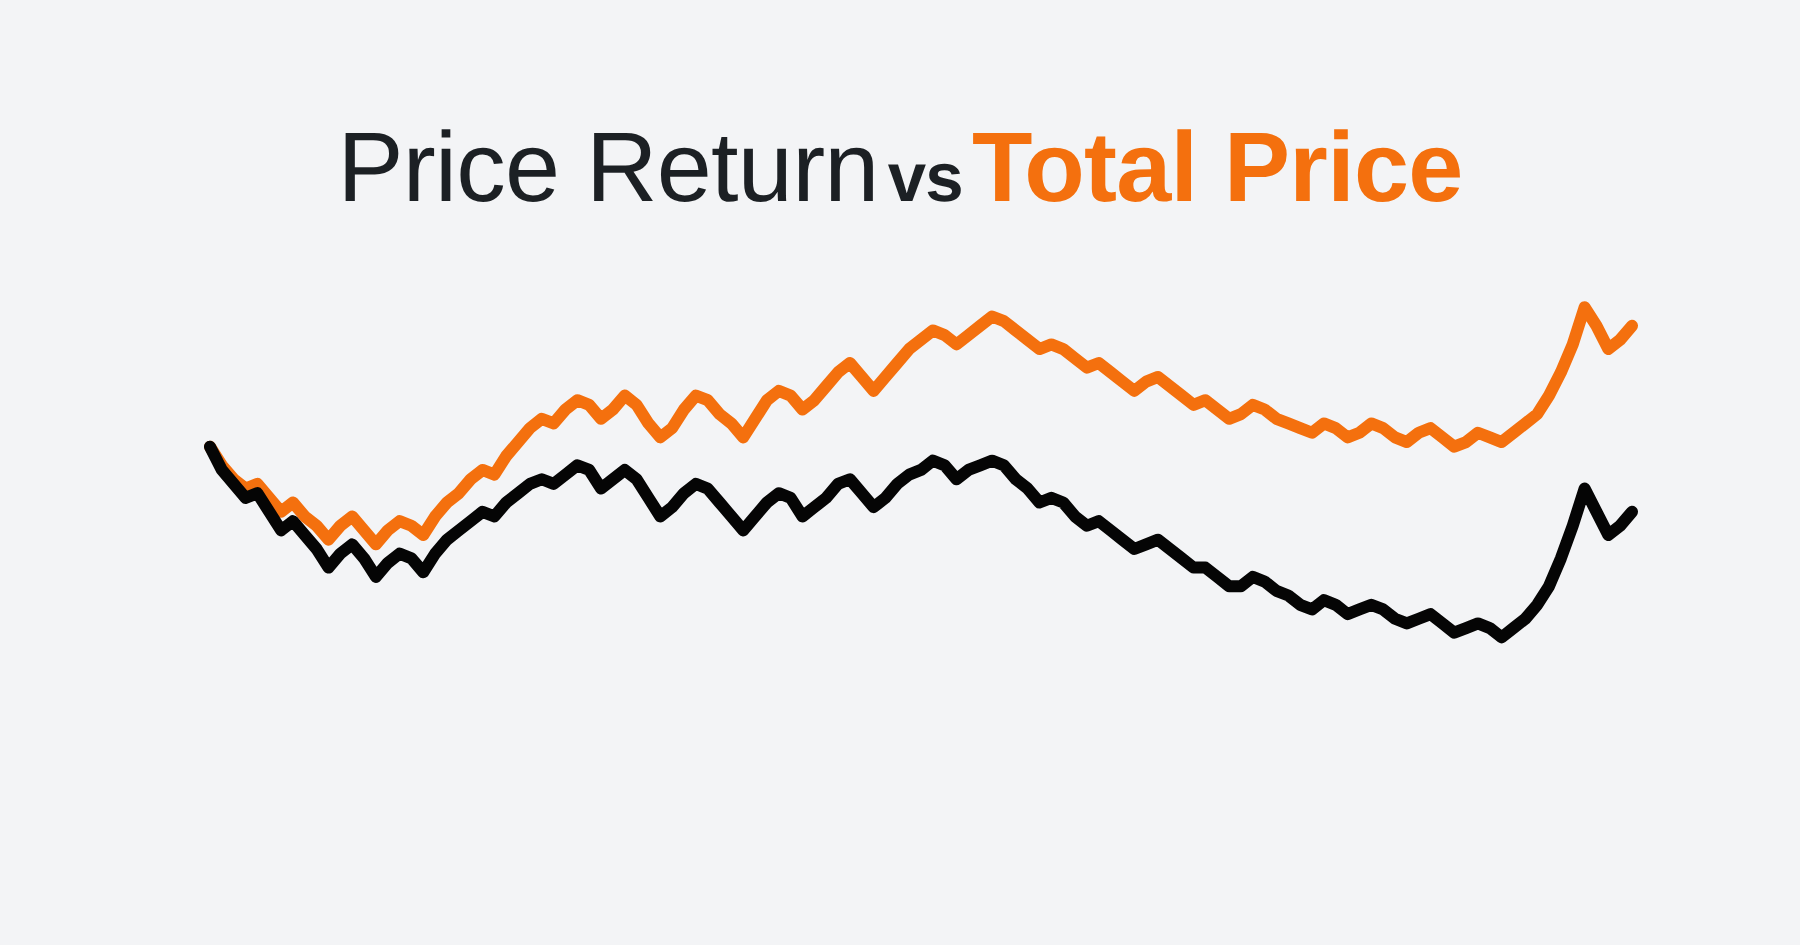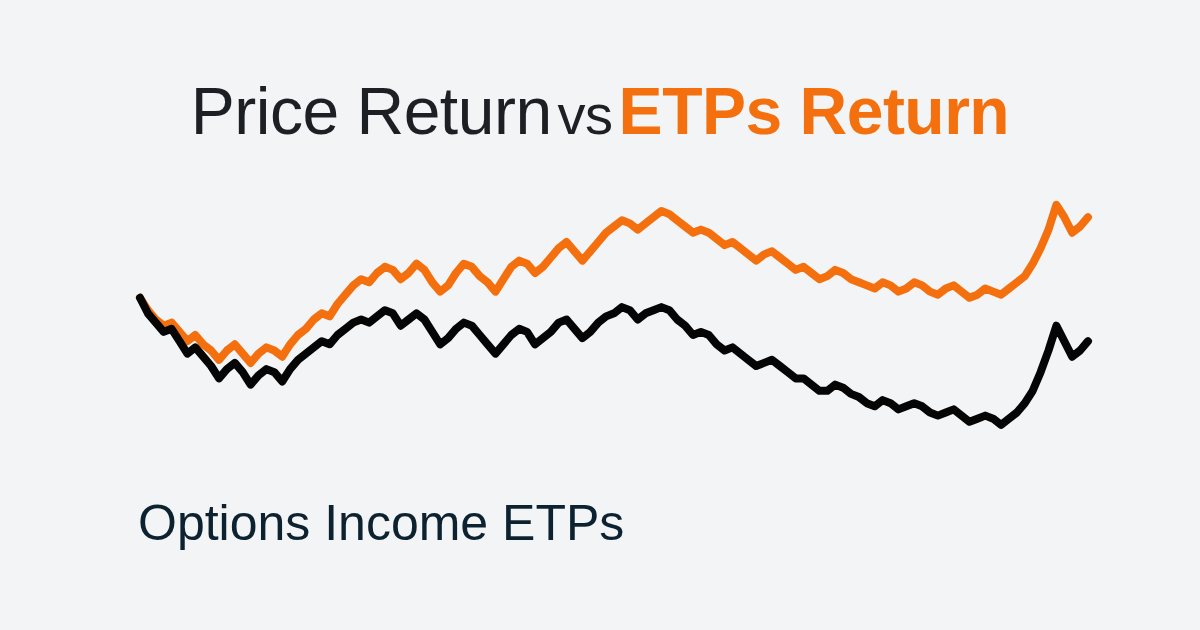--- a/index.html
+++ b/index.html
@@ -35,23 +35,23 @@
     display: inline-block;
     font-size: 66px;
     line-height: 78px;
     letter-spacing: -0.5px;
   }
   .t-price {
     font-weight: 400;
     color: #1c2024;
   }
   .t-vs {
-    font-weight: 400;
+    font-weight: 700;
     color: #1c2024;
-    font-size: 56px;
+    font-size: 46px;
     padding: 0 6px;
   }
   .t-total {
     font-weight: 700;
     color: #f4700e;
   }
 
   
   .chart-wrap {
     position: absolute;
@@ -82,28 +82,25 @@
     white-space: nowrap;
   }
 </style>
 </head>
 <body style="background: rgb(243, 244, 246);">
 
 <div class="poster" style="background: rgb(243, 244, 246);">
 
   <div class="title-block">
     <span class="title-line">
-      <span class="t-price" style="color: rgb(28, 32, 36);">Price Return</span><span class="t-vs" style="color: rgb(28, 32, 36);">vs</span><span class="t-total" style="color: rgb(244, 112, 14);">ETPs Return</span>
+      <span class="t-price" style="color: rgb(28, 32, 36);">Price Return</span><span class="t-vs" style="color: rgb(28, 32, 36);">vs</span><span class="t-total" style="color: rgb(244, 112, 14);">Total Price</span>
     </span>
   </div>
 
   <div class="chart-wrap">
     <svg class="chart-svg" id="chart-svg" viewBox="0 0 1200 330" preserveAspectRatio="none">
       <polyline id="series-total-return" class="series-line" fill="none" stroke="#f4700e" stroke-width="8" stroke-linecap="round" stroke-linejoin="round" points="140.00,127.80 147.90,140.20 155.80,149.50 163.70,155.70 171.60,152.60 179.50,161.90 187.40,171.20 195.30,165.00 203.20,174.30 211.10,180.50 219.00,189.80 226.90,180.50 234.80,174.30 242.70,183.60 250.60,192.90 258.50,183.60 266.40,177.40 274.30,180.50 282.20,186.70 290.10,174.30 298.00,165.00 305.90,158.80 313.80,149.50 321.70,143.30 329.60,146.40 337.50,134.00 345.40,124.70 353.30,115.40 361.20,109.20 369.10,112.30 377.00,103.00 384.90,96.80 392.80,99.90 400.70,109.20 408.60,103.00 416.50,93.70 424.40,99.90 432.30,112.30 440.20,121.60 448.10,115.40 456.00,103.00 463.90,93.70 471.80,96.80 479.70,106.10 487.60,112.30 495.50,121.60 503.40,109.20 511.30,96.80 519.20,90.60 527.10,93.70 535.00,103.00 542.90,96.80 550.80,87.50 558.70,78.20 566.60,72.00 574.50,81.30 582.40,90.60 590.30,81.30 598.20,72.00 606.10,62.70 614.00,56.50 621.90,50.30 629.80,53.40 637.70,59.60 645.60,53.40 653.50,47.20 661.40,41.00 669.30,44.10 677.20,50.30 685.10,56.50 693.00,62.70 700.90,59.60 708.80,62.70 716.70,68.90 724.60,75.10 732.50,72.00 740.40,78.20 748.30,84.40 756.20,90.60 764.10,84.40 772.00,81.30 779.90,87.50 787.80,93.70 795.70,99.90 803.60,96.80 811.50,103.00 819.40,109.20 827.30,106.10 835.20,99.90 843.10,103.00 851.00,109.20 858.90,112.30 866.80,115.40 874.70,118.50 882.60,112.30 890.50,115.40 898.40,121.60 906.30,118.50 914.20,112.30 922.10,115.40 930.00,121.60 937.90,124.70 945.80,118.50 953.70,115.40 961.60,121.60 969.50,127.80 977.40,124.70 985.30,118.50 993.20,121.60 1001.10,124.70 1009.00,118.50 1016.90,112.30 1024.80,106.10 1032.70,93.70 1040.60,78.20 1048.50,59.60 1056.40,34.80 1064.30,47.20 1072.20,62.70 1080.10,56.50 1088.00,47.20"></polyline>
       <polyline id="series-price-return" class="series-line" fill="none" stroke="#050505" stroke-width="8" stroke-linecap="round" stroke-linejoin="round" points="140.00,127.80 147.90,143.30 155.80,152.60 163.70,161.90 171.60,158.80 179.50,171.20 187.40,183.60 195.30,177.40 203.20,186.70 211.10,196.00 219.00,208.40 226.90,199.10 234.80,192.90 242.70,202.20 250.60,214.60 258.50,205.30 266.40,199.10 274.30,202.20 282.20,211.50 290.10,199.10 298.00,189.80 305.90,183.60 313.80,177.40 321.70,171.20 329.60,174.30 337.50,165.00 345.40,158.80 353.30,152.60 361.20,149.50 369.10,152.60 377.00,146.40 384.90,140.20 392.80,143.30 400.70,155.70 408.60,149.50 416.50,143.30 424.40,149.50 432.30,161.90 440.20,174.30 448.10,168.10 456.00,158.80 463.90,152.60 471.80,155.70 479.70,165.00 487.60,174.30 495.50,183.60 503.40,174.30 511.30,165.00 519.20,158.80 527.10,161.90 535.00,174.30 542.90,168.10 550.80,161.90 558.70,152.60 566.60,149.50 574.50,158.80 582.40,168.10 590.30,161.90 598.20,152.60 606.10,146.40 614.00,143.30 621.90,137.10 629.80,140.20 637.70,149.50 645.60,143.30 653.50,140.20 661.40,137.10 669.30,140.20 677.20,149.50 685.10,155.70 693.00,165.00 700.90,161.90 708.80,165.00 716.70,174.30 724.60,180.50 732.50,177.40 740.40,183.60 748.30,189.80 756.20,196.00 764.10,192.90 772.00,189.80 779.90,196.00 787.80,202.20 795.70,208.40 803.60,208.40 811.50,214.60 819.40,220.80 827.30,220.80 835.20,214.60 843.10,217.70 851.00,223.90 858.90,227.00 866.80,233.20 874.70,236.30 882.60,230.10 890.50,233.20 898.40,239.40 906.30,236.30 914.20,233.20 922.10,236.30 930.00,242.50 937.90,245.60 945.80,242.50 953.70,239.40 961.60,245.60 969.50,251.80 977.40,248.70 985.30,245.60 993.20,248.70 1001.10,254.90 1009.00,248.70 1016.90,242.50 1024.80,233.20 1032.70,220.80 1040.60,202.20 1048.50,180.50 1056.40,155.70 1064.30,171.20 1072.20,186.70 1080.10,180.50 1088.00,171.20"></polyline>
     </svg>
   </div>
 
-  <div class="subtitle-block">
-    <div class="subtitle" style="color: rgb(13, 34, 49);">Options Income ETPs</div>
-  </div>
 
 </div>
 
 </body></html>

